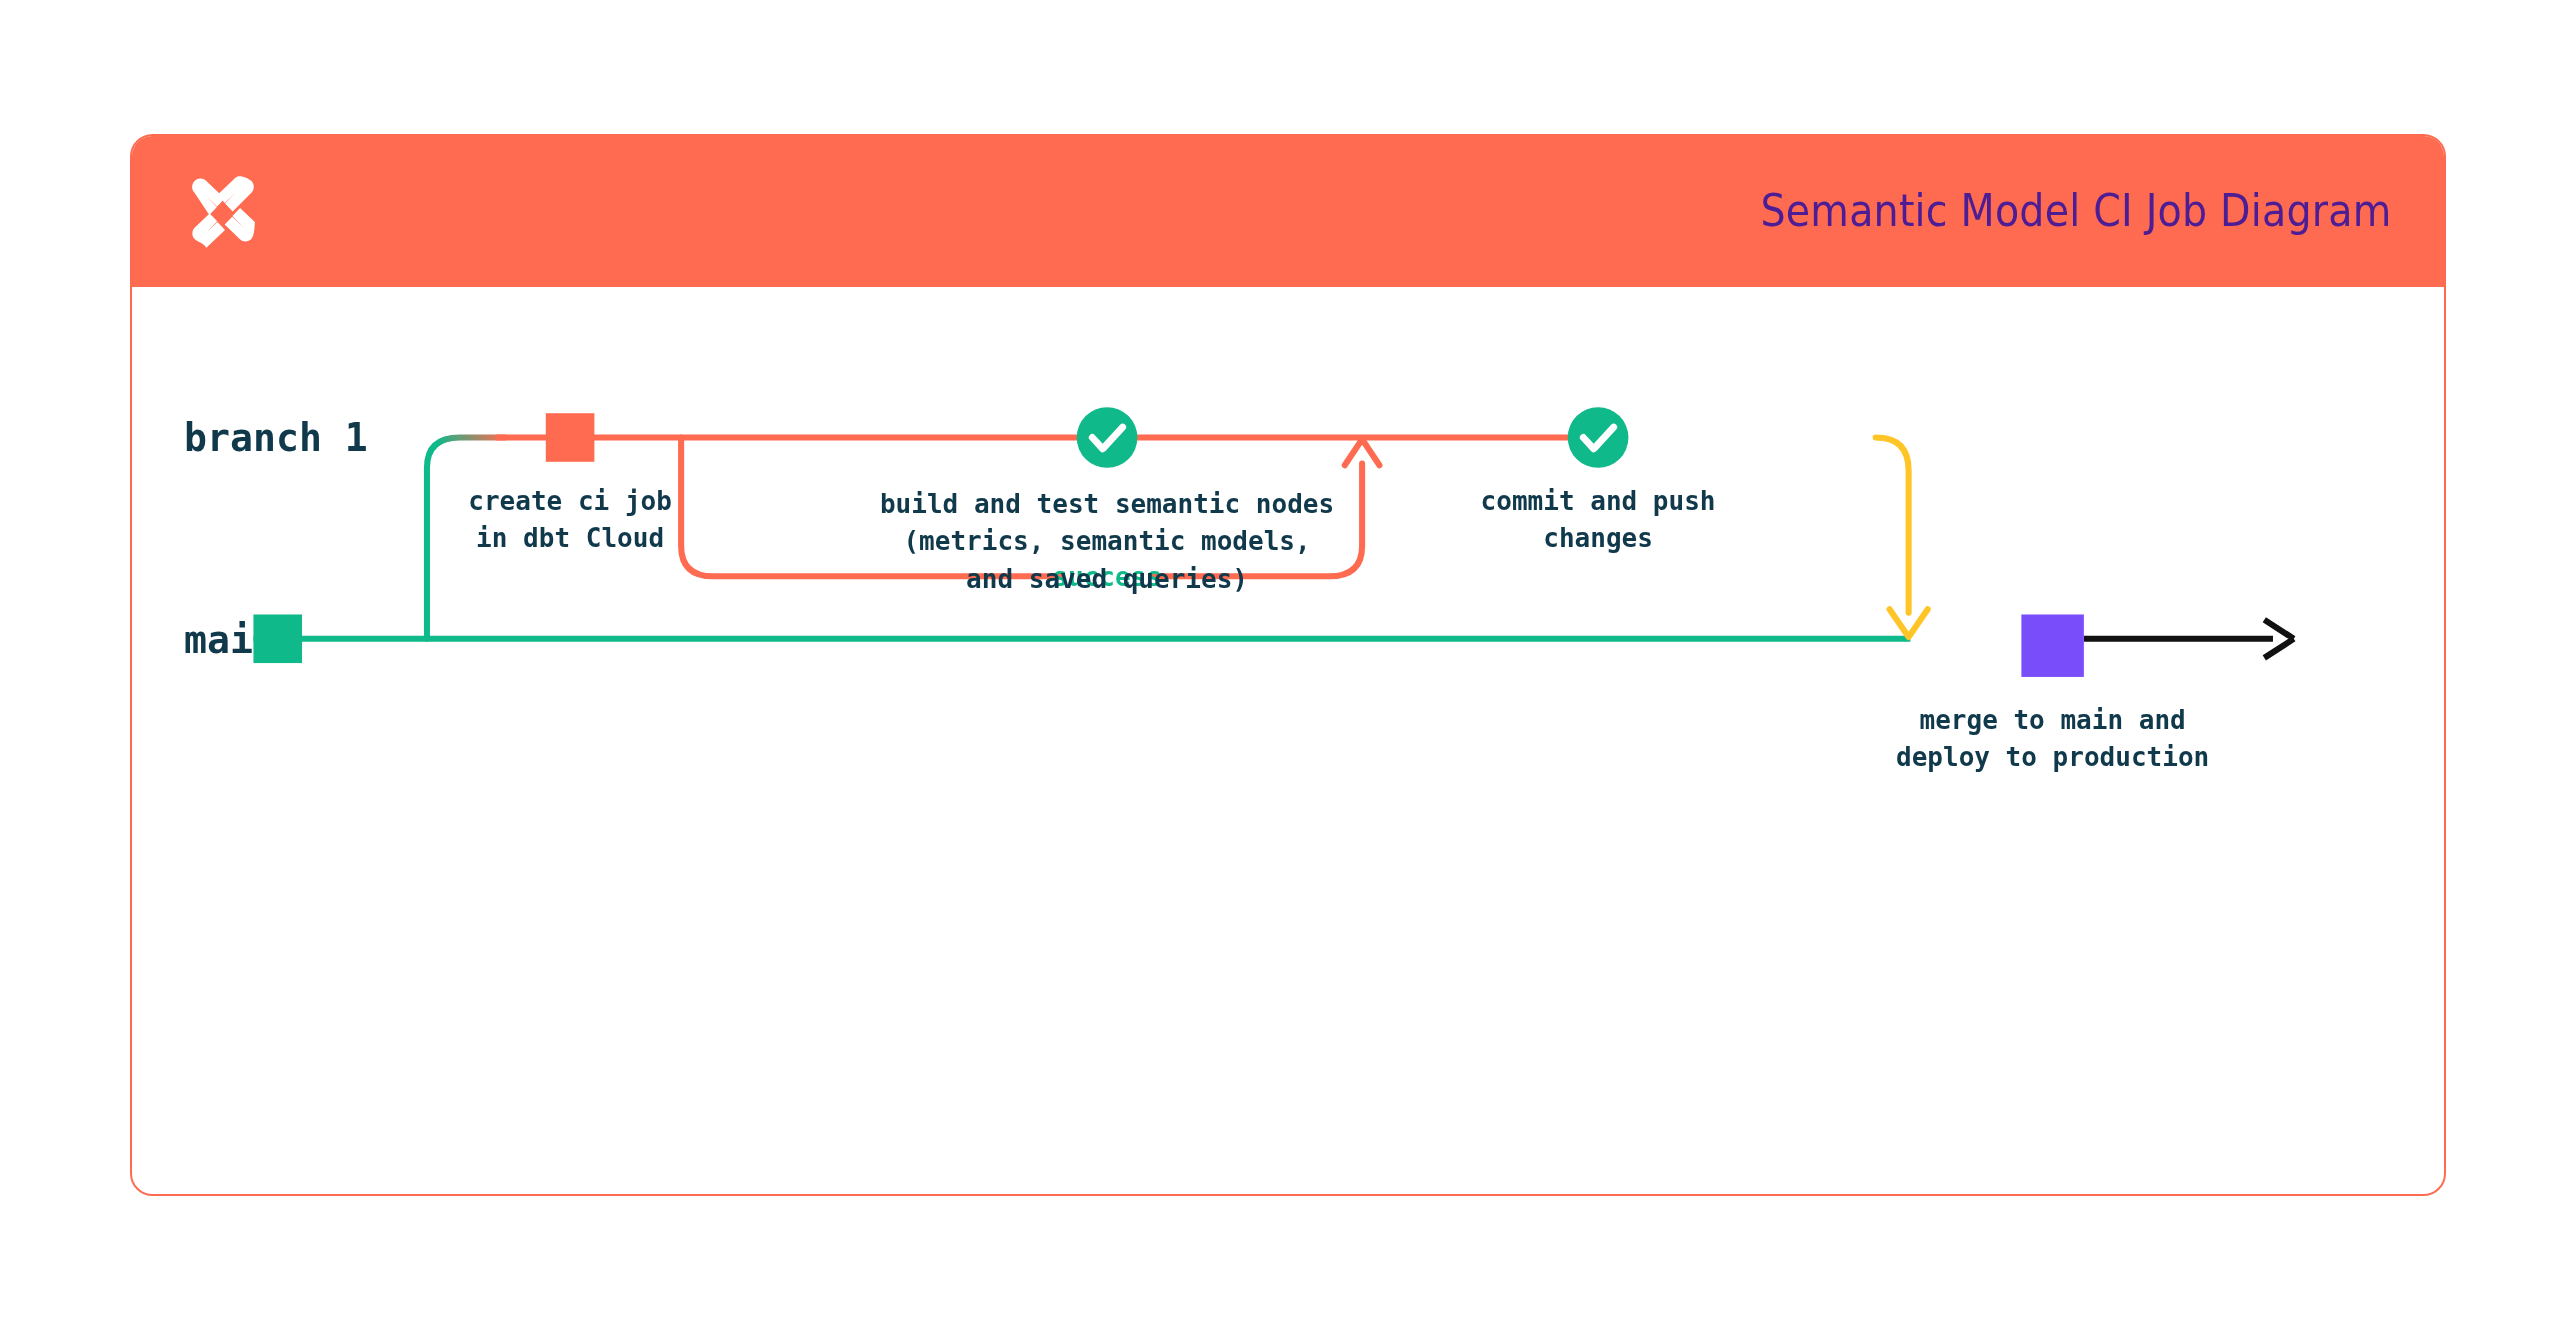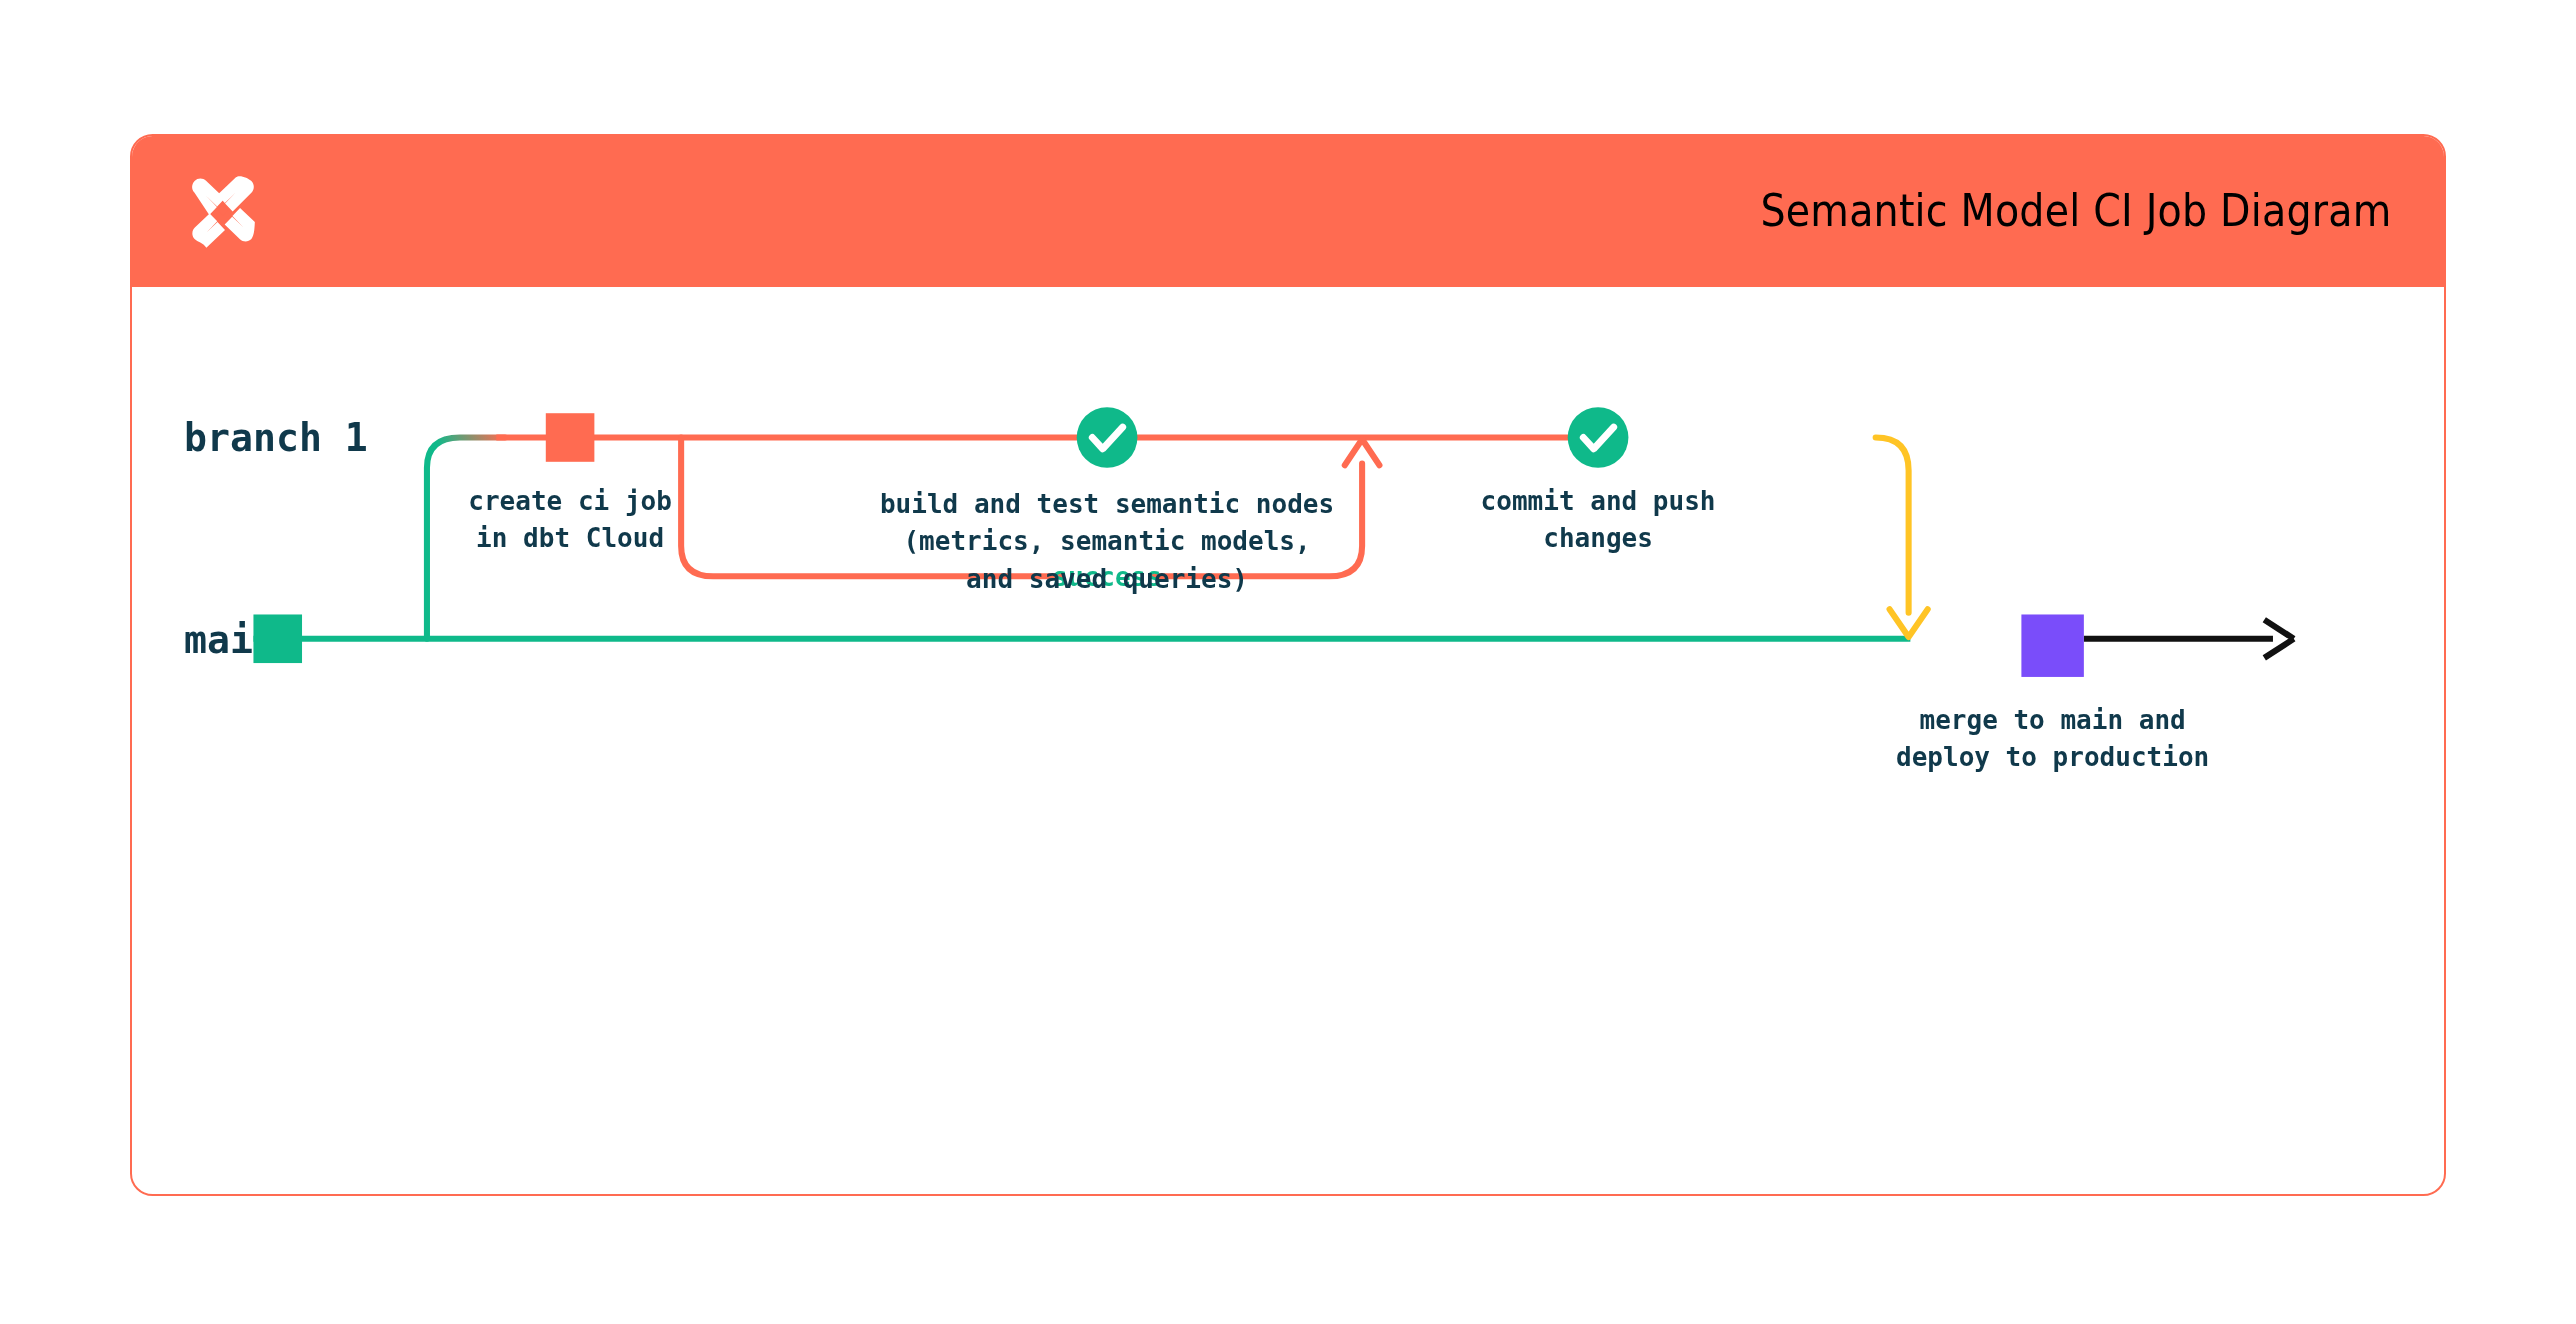--- a/index.html
+++ b/index.html
@@ -53,21 +53,21 @@
   }
 
   .brand-logo {
     width: 80px;
     height: 80px;
     display: block;
     margin-left: 12px;
   }
 
   .card-title {
-    color: #000000;
+    color: #4c1d95;
     font-family: "DejaVu Sans Condensed", "Liberation Sans Narrow", "Liberation Sans", sans-serif;
     font-size: 44px;
     font-weight: 400;
     letter-spacing: 0.2px;
     white-space: nowrap;
   }
 
   
   .diagram-wrap {
     position: absolute;

